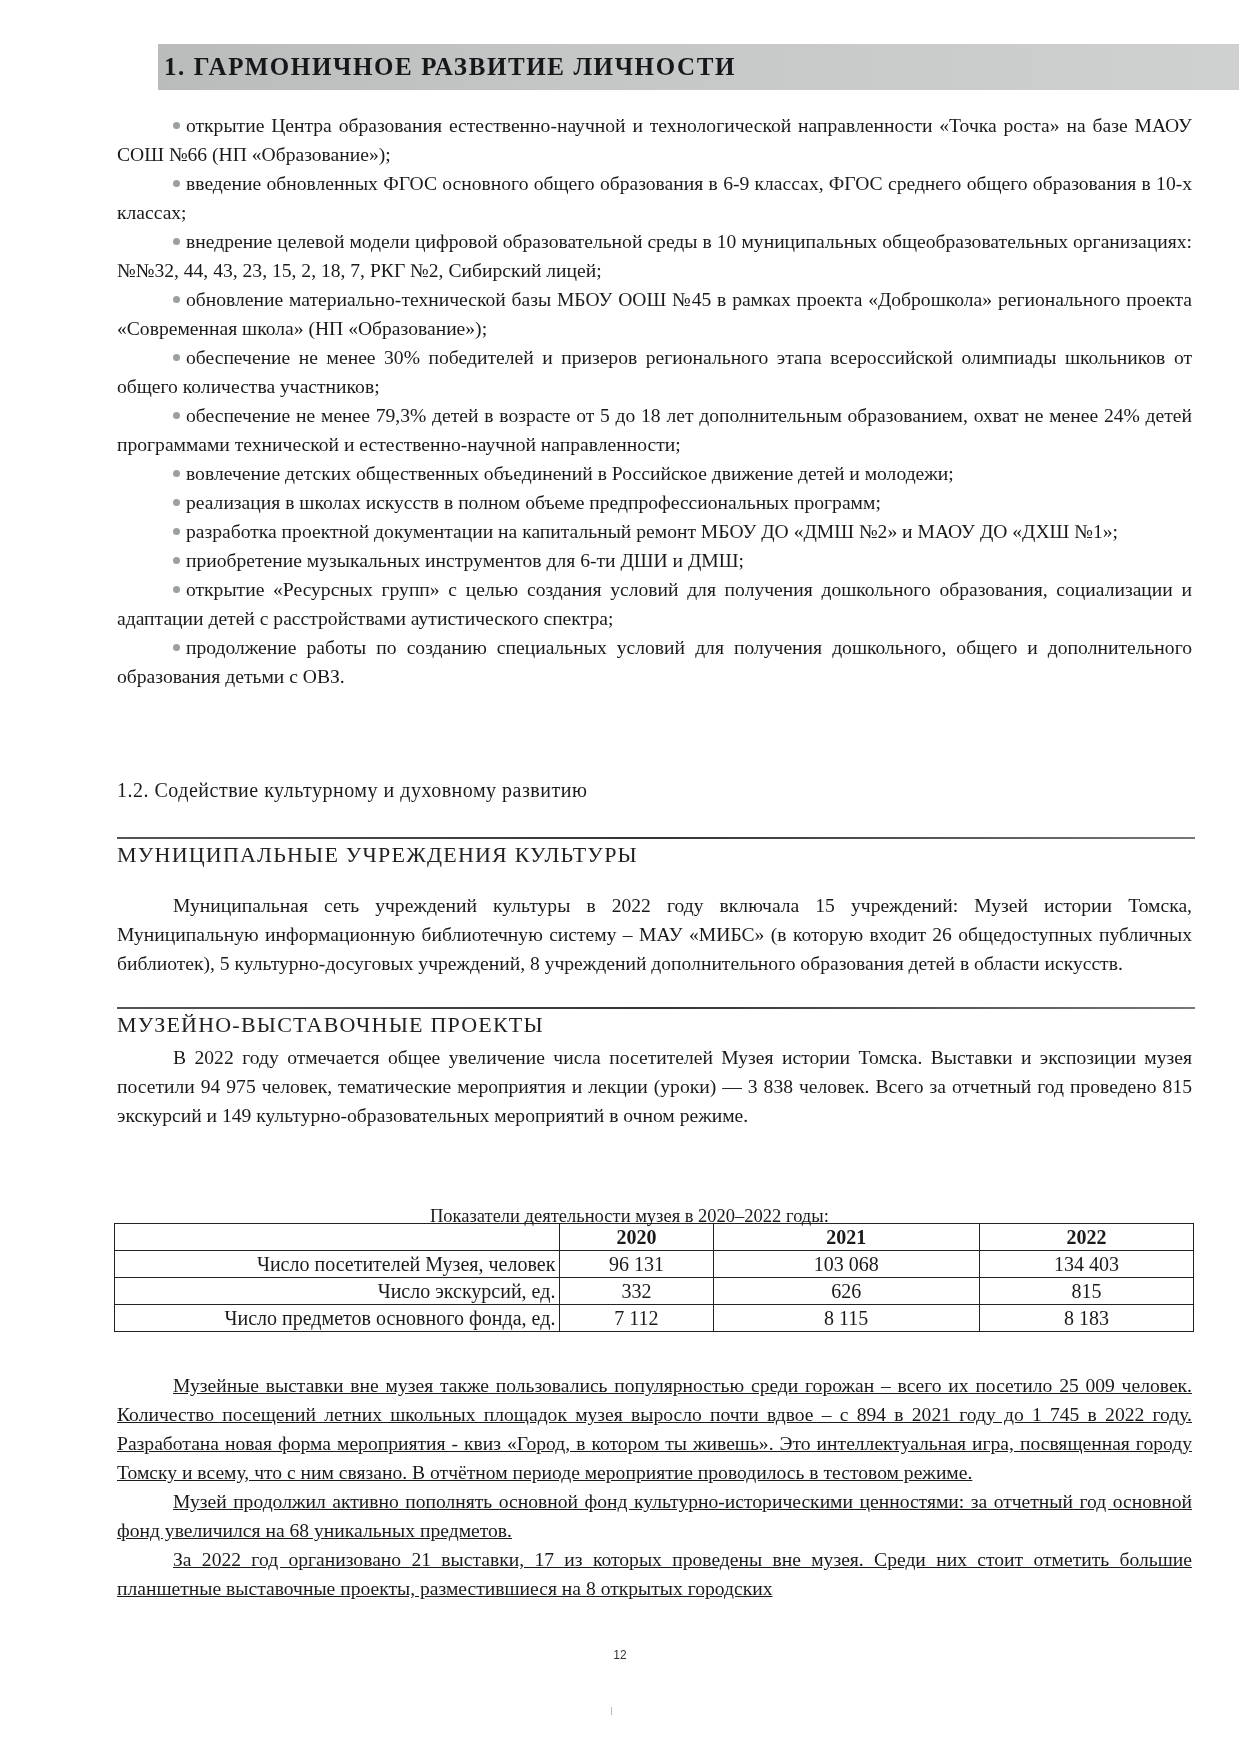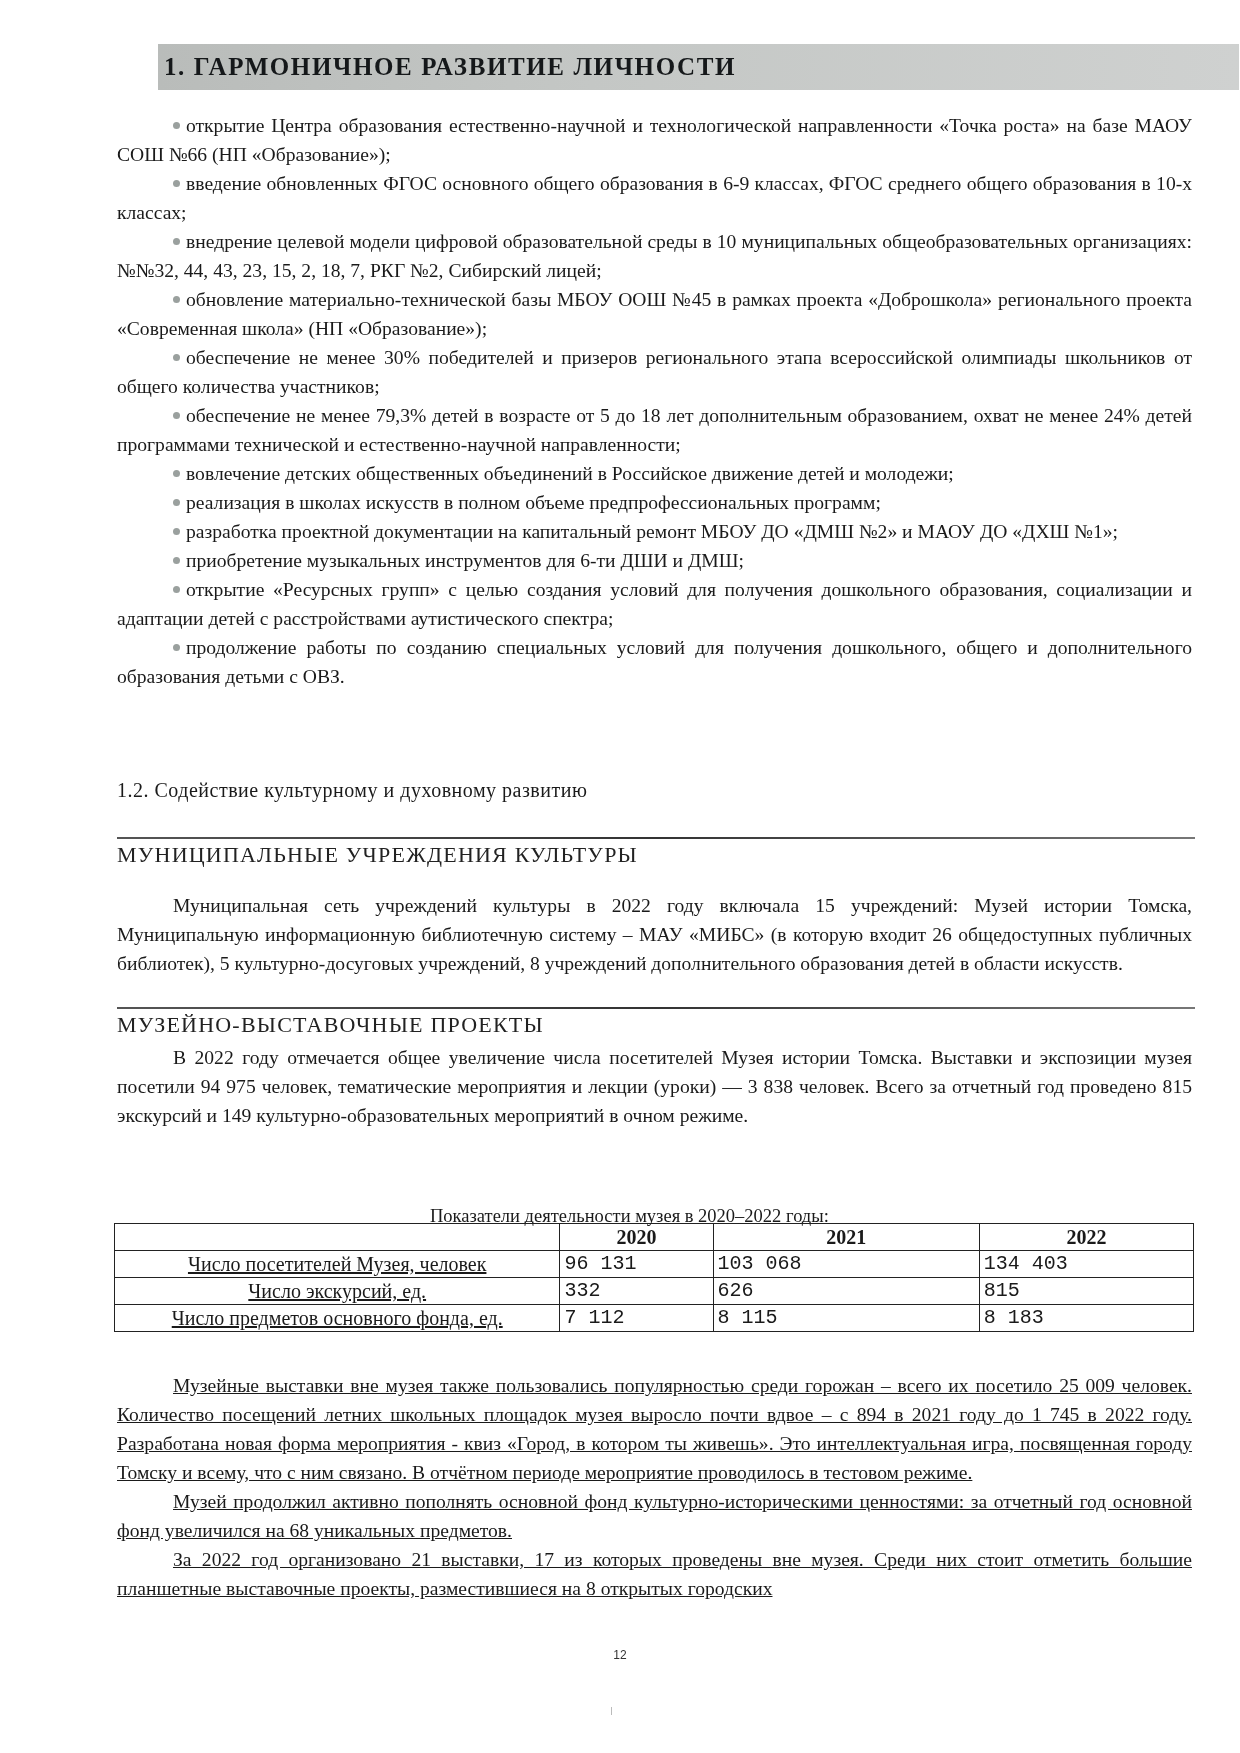--- a/index.html
+++ b/index.html
@@ -51,22 +51,22 @@
     position: absolute; left: 430px; top: 1206px; font-size: 18.5px;
   }
   table.museum {
     position: absolute; left: 114px; top: 1223px; width: 1080px;
     border-collapse: collapse; font-size: 20px;
   }
   table.museum td, table.museum th {
     border: 1.5px solid #222; padding: 0 4px; height: 26px; line-height: 24px;
   }
   table.museum th { font-weight: bold; }
-  table.museum td.num { text-align: left; font-family: Liberation Mono, monospace; }
-  table.museum td.label { text-align: center; width: 436px; text-decoration: underline; }
+  table.museum td.num { text-align: center; }
+  table.museum td.label { text-align: right; width: 436px; }
   table.museum .c2020 { width: 144px; }
   table.museum .c2021 { width: 257px; }
   table.museum .c2022 { width: 205px; }
 
   .page-number {
     position: absolute; left: 0; width: 1240px; top: 1648px; text-align: center;
     font-family: "Liberation Sans", sans-serif; font-size: 12px; color: #333;
   }
   .scan-mark {
     position: absolute; left: 611px; top: 1707px; width: 1px; height: 8px; background: #bbb;

